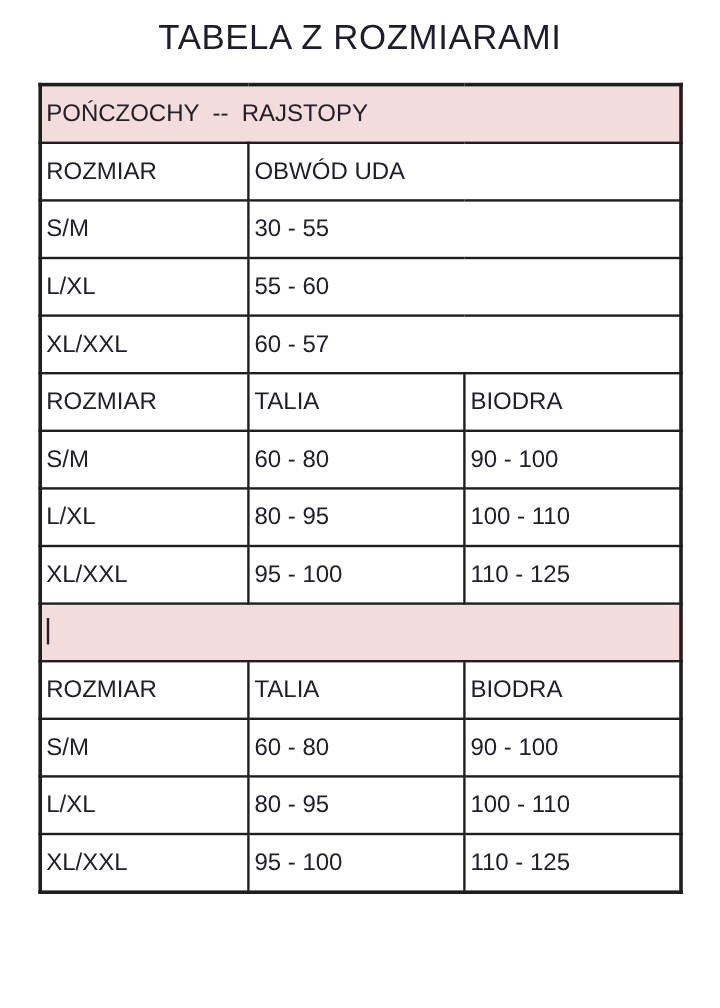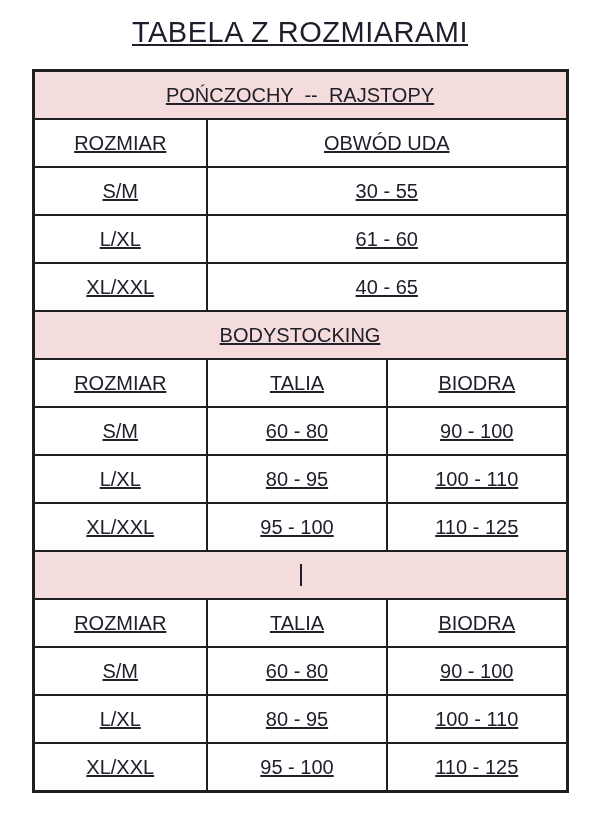--- a/index.html
+++ b/index.html
@@ -9,41 +9,39 @@
     font-family: "Liberation Sans", sans-serif;
     color: #20202a;
   }
   .page {
     width: 600px;
     height: 840px;
     box-sizing: border-box;
     padding-top: 16px;
     background: #ffffff;
     overflow: hidden;
-    text-decoration: underline;
   }
   .page-title {
     margin: 0 0 20px 0;
     text-align: center;
     font-size: 29px;
     font-weight: 500;
     letter-spacing: 0.5px;
     color: #1d1d2b;
   }
   table.size-table {
     border-collapse: collapse;
     table-layout: fixed;
     width: 534px;
     margin: 0 auto;
     border: 3px solid #1f1f1f;
   }
   table.size-table td {
     border: 2px solid #1f1f1f;
     height: 46px;
-    text-align: center;
     vertical-align: middle;
     font-size: 20px;
     padding: 0 4px;
     overflow: hidden;
   }
   td.section-cell {
     background: #f5dcdc;
     white-space: pre;
     font-size: 20px;
   }
@@ -80,30 +78,27 @@
       <tr>
         <td class="hdr-cell">ROZMIAR</td>
         <td class="hdr-cell" colspan="2">OBWÓD UDA</td>
       </tr>
       <tr>
         <td>S/M</td>
         <td colspan="2">30 - 55</td>
       </tr>
       <tr>
         <td>L/XL</td>
-        <td colspan="2">61 - 60</td>
+        <td colspan="2">55 - 60</td>
       </tr>
       <tr>
         <td>XL/XXL</td>
-        <td colspan="2">40 - 65</td>
+        <td colspan="2">60 - 57</td>
       </tr>
 
-      <tr>
-        <td class="section-cell" colspan="3">BODYSTOCKING</td>
-      </tr>
       <tr>
         <td class="hdr-cell">ROZMIAR</td>
         <td class="hdr-cell">TALIA</td>
         <td class="hdr-cell">BIODRA</td>
       </tr>
       <tr>
         <td>S/M</td>
         <td>60 - 80</td>
         <td>90 - 100</td>
       </tr>

